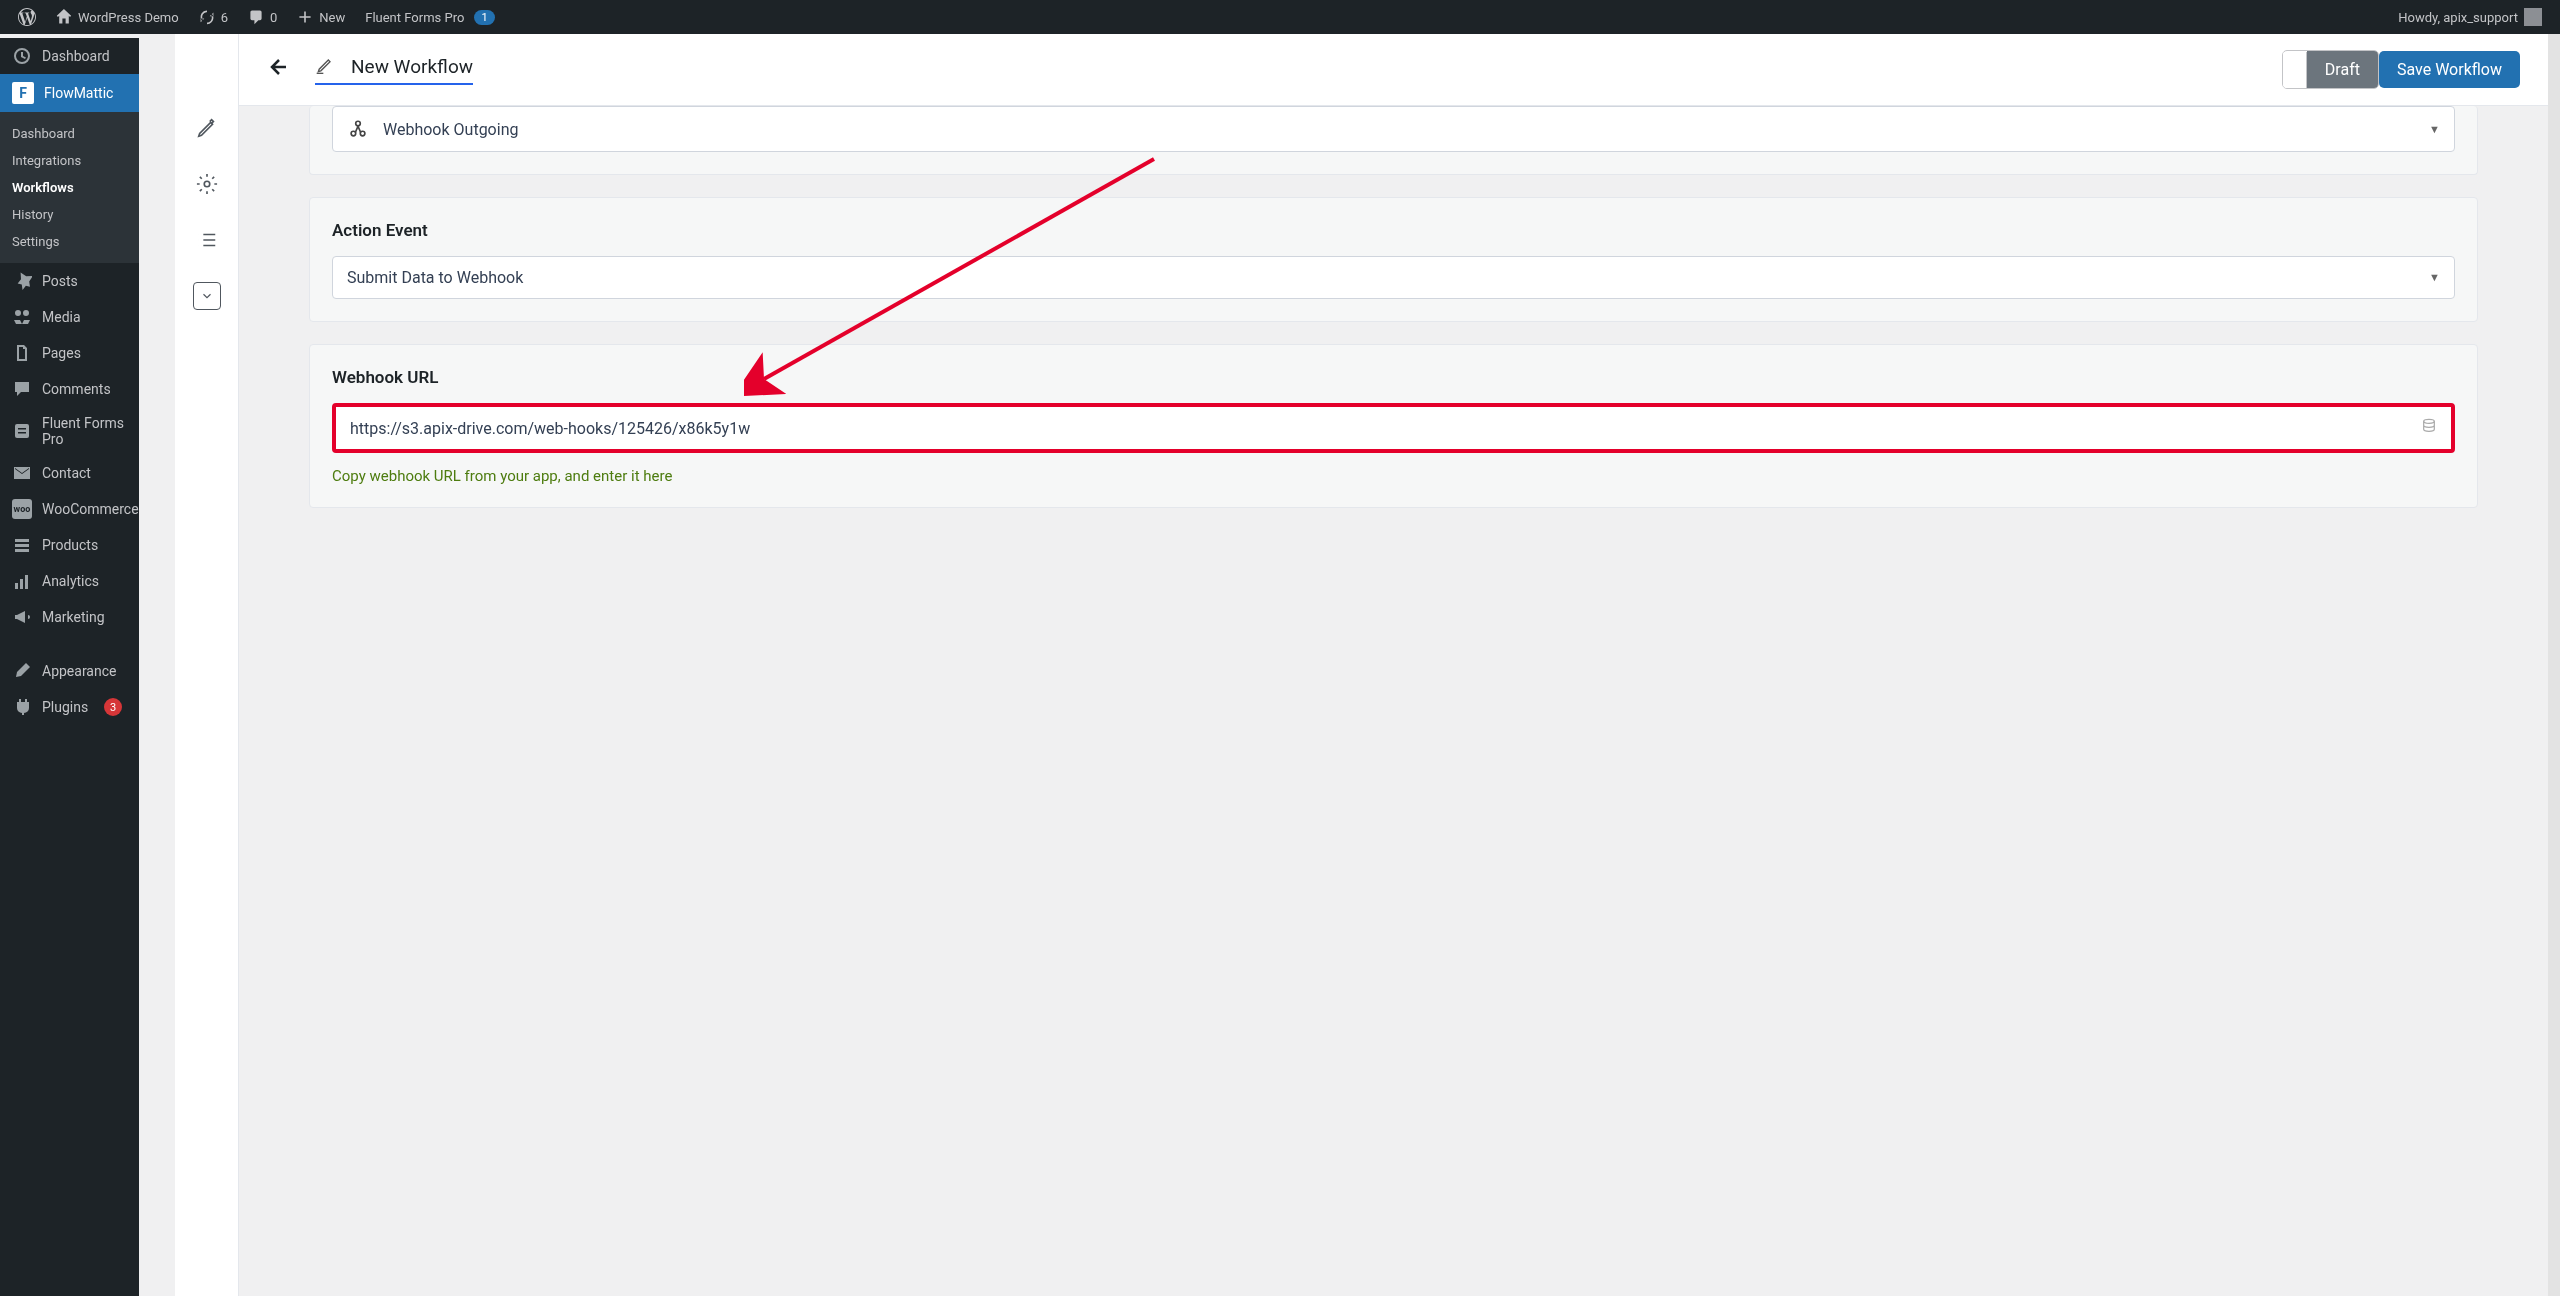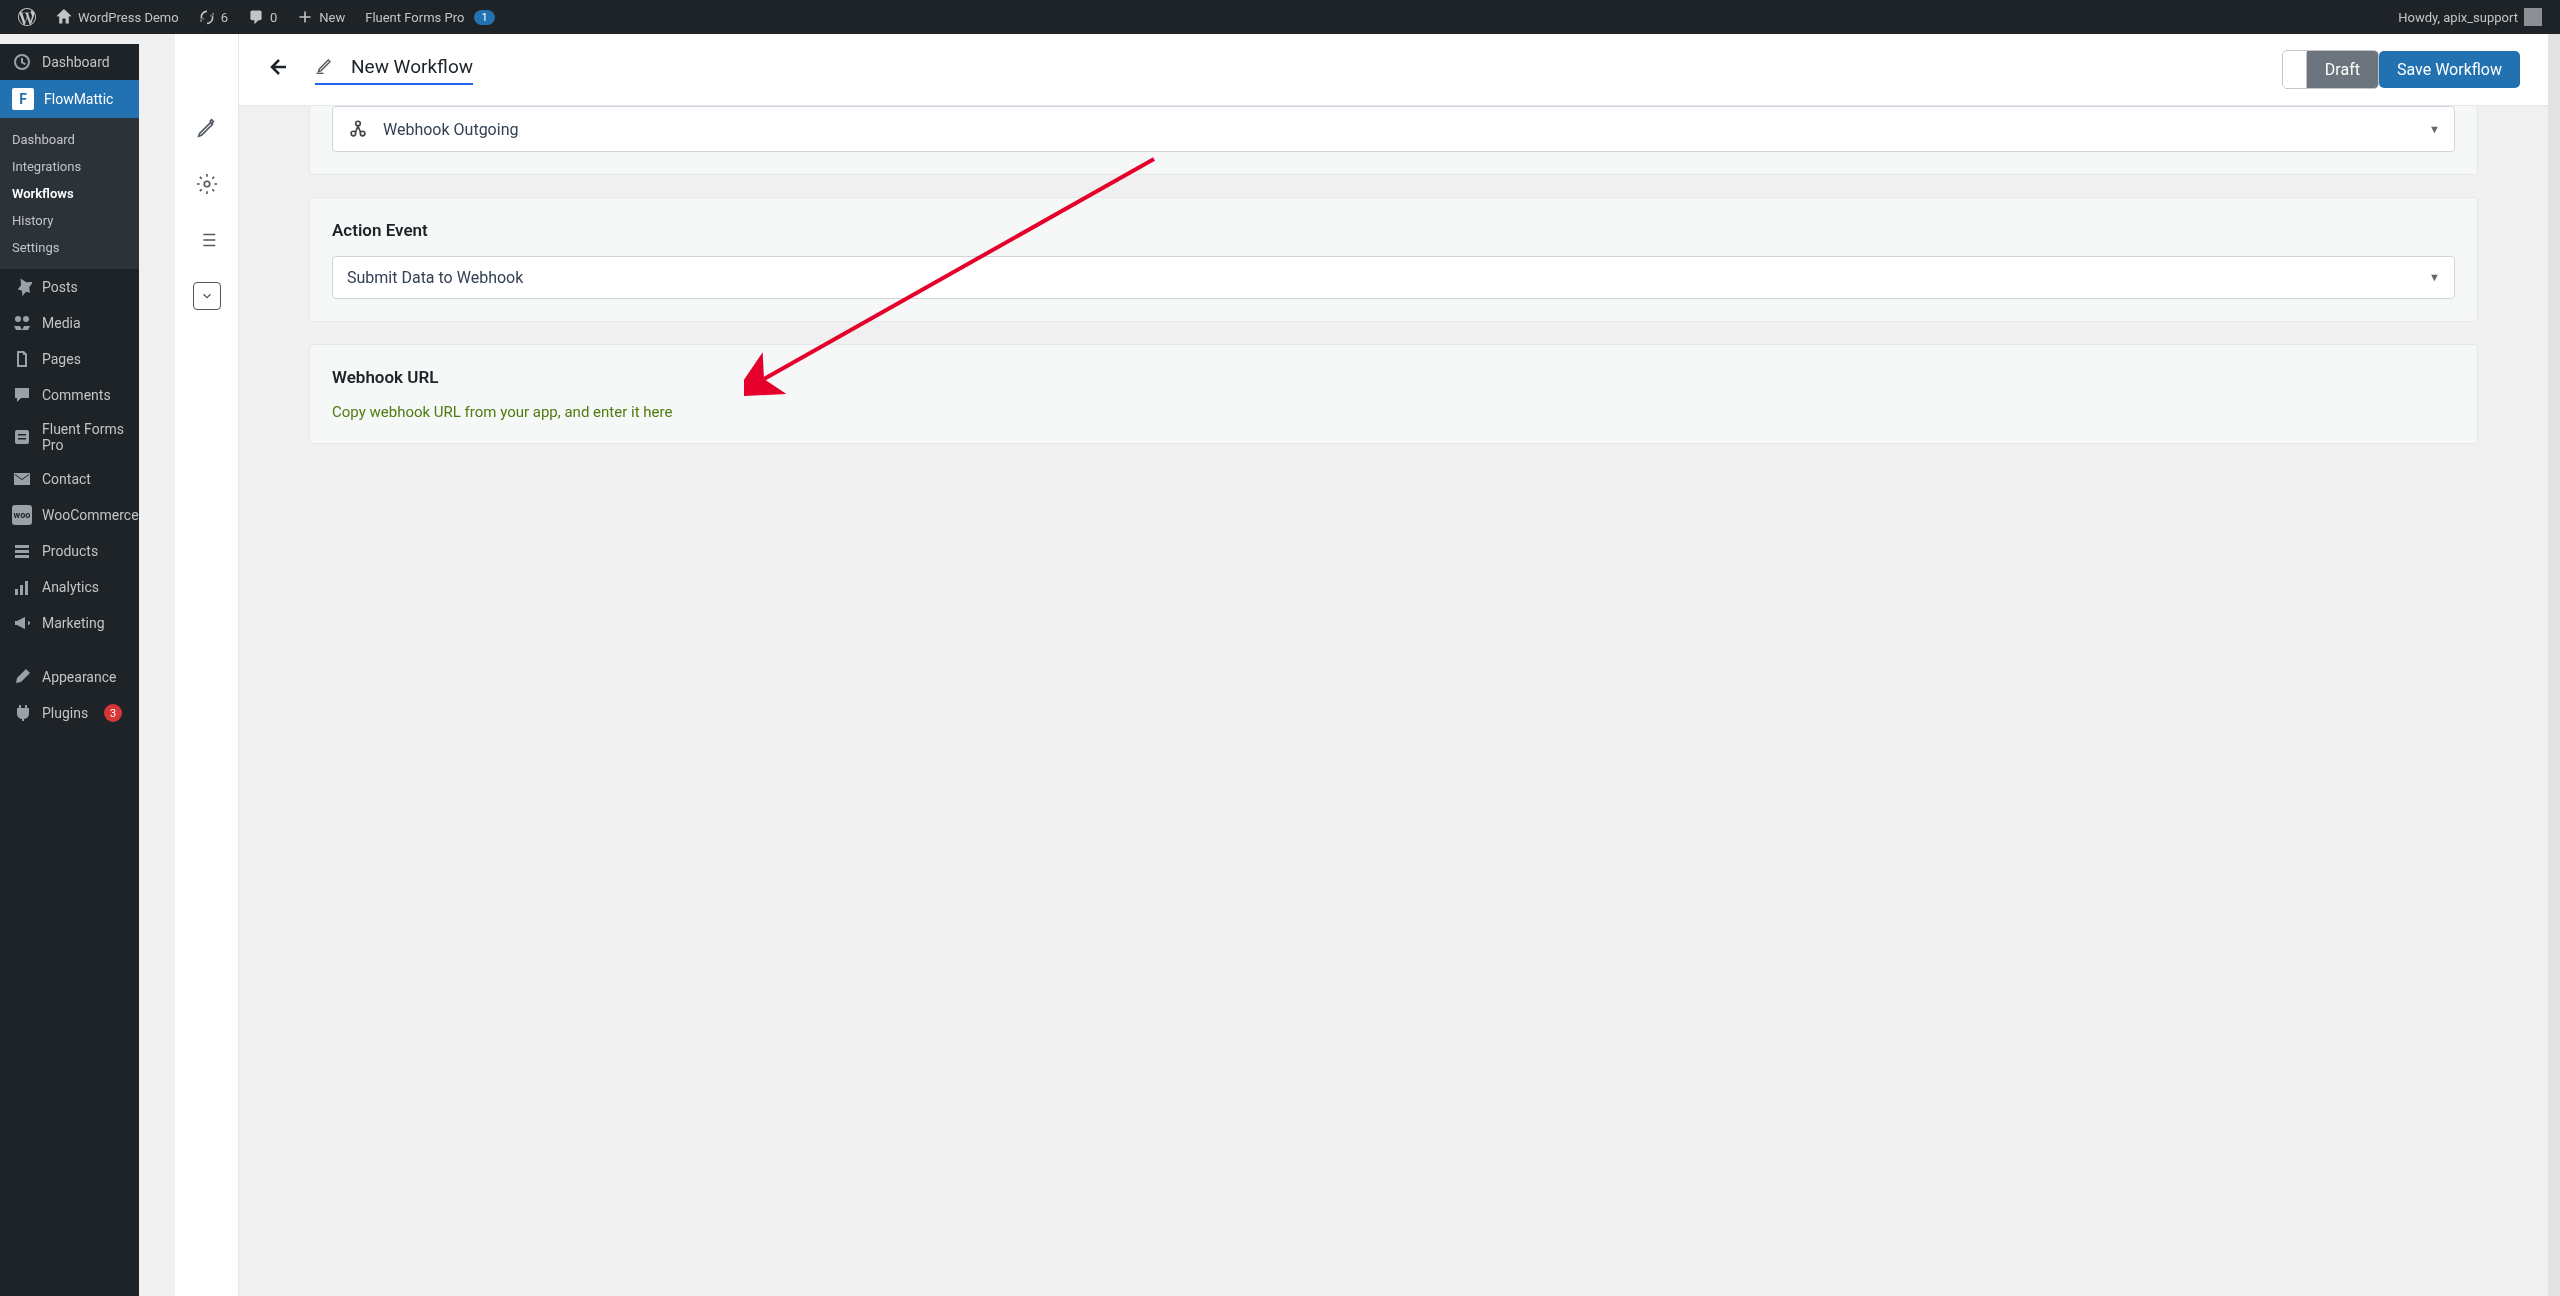--- a/index.html
+++ b/index.html
@@ -6,21 +6,21 @@
 body { background: #f0f0f1; overflow: hidden; }
 
 
 .adminbar { height: 34px; background: #1d2327; color: #c3c4c7; display: flex; align-items: center; padding: 0 10px; font-size: 13px; justify-content: space-between; }
 .adminbar-left, .adminbar-right { display: flex; align-items: center; gap: 4px; }
 .adminbar-item { display: flex; align-items: center; gap: 6px; padding: 0 8px; height: 34px; cursor: pointer; }
 .badge-blue { background: #2271b1; color: #fff; border-radius: 10px; padding: 1px 7px; font-size: 11px; margin-left: 4px; }
 .avatar-sq { width: 18px; height: 18px; background: #8c8f94; display: inline-block; }
 
 
-.admin-sidebar { position: absolute; top: 44px; left: 0; bottom: 0; width: 139px; background: #1d2327; color: #c3c4c7; font-size: 14px; overflow-y: auto; }
+.admin-sidebar { position: absolute; top: 38px; left: 0; bottom: 0; width: 139px; background: #1d2327; color: #c3c4c7; font-size: 14px; overflow-y: auto; }
 .menu-item { display: flex; align-items: center; gap: 10px; padding: 8px 12px; cursor: pointer; }
 .menu-item.active { background: #2271b1; color: #fff; position: relative; }
 .menu-item.active::after { content: ''; position: absolute; right: -8px; top: 50%; transform: translateY(-50%); border: 8px solid transparent; border-right-color: #f0f0f1; }
 .menu-icon { width: 20px; height: 20px; display: flex; align-items: center; justify-content: center; color: rgba(240,246,252,0.6); }
 .submenu { background: #2c3338; padding: 8px 0; }
 .submenu-item { padding: 6px 12px; font-size: 13px; color: #c3c4c7; cursor: pointer; }
 .submenu-item.current { font-weight: 600; color: #fff; }
 .badge-red { background: #d63638; color: #fff; border-radius: 50%; width: 18px; height: 18px; display: inline-flex; align-items: center; justify-content: center; font-size: 11px; margin-left: 6px; }
 
 
@@ -319,20 +319,29 @@
       <div class="card">
         <div class="card-label">Action Event</div>
         <div class="select-box">
           <span>Submit Data to Webhook</span>
           <span class="dropdown-caret">▼</span>
         </div>
       </div>
 
       <div class="card">
         <div class="card-label">Webhook URL</div>
+        <div class="input-box highlighted">
+          <span>https://s3.apix-drive.com/web-hooks/125426/x86k5y1w</span>
+          <span class="db-icon">
+            <svg width="16" height="16" viewBox="0 0 24 24" fill="none" stroke="currentColor" stroke-width="1.8">
+                <ellipse cx="12" cy="5" rx="8" ry="3"></ellipse>
+                <path d="M4 5v6c0 1.7 3.6 3 8 3s8-1.3 8-3V5M4 11v6c0 1.7 3.6 3 8 3s8-1.3 8-3v-6"></path>
+              </svg>
+          </span>
+        </div>
         <div class="help-text">Copy webhook URL from your app, and enter it here</div>
       </div>
 
     </div>
 
     <svg class="arrow-svg">
       <defs>
         <marker id="ah" markerWidth="12" markerHeight="12" refX="3" refY="6" orient="auto">
           <path d="M0 0L12 6L0 12L3 6z" fill="#e4002b"></path>
         </marker>

